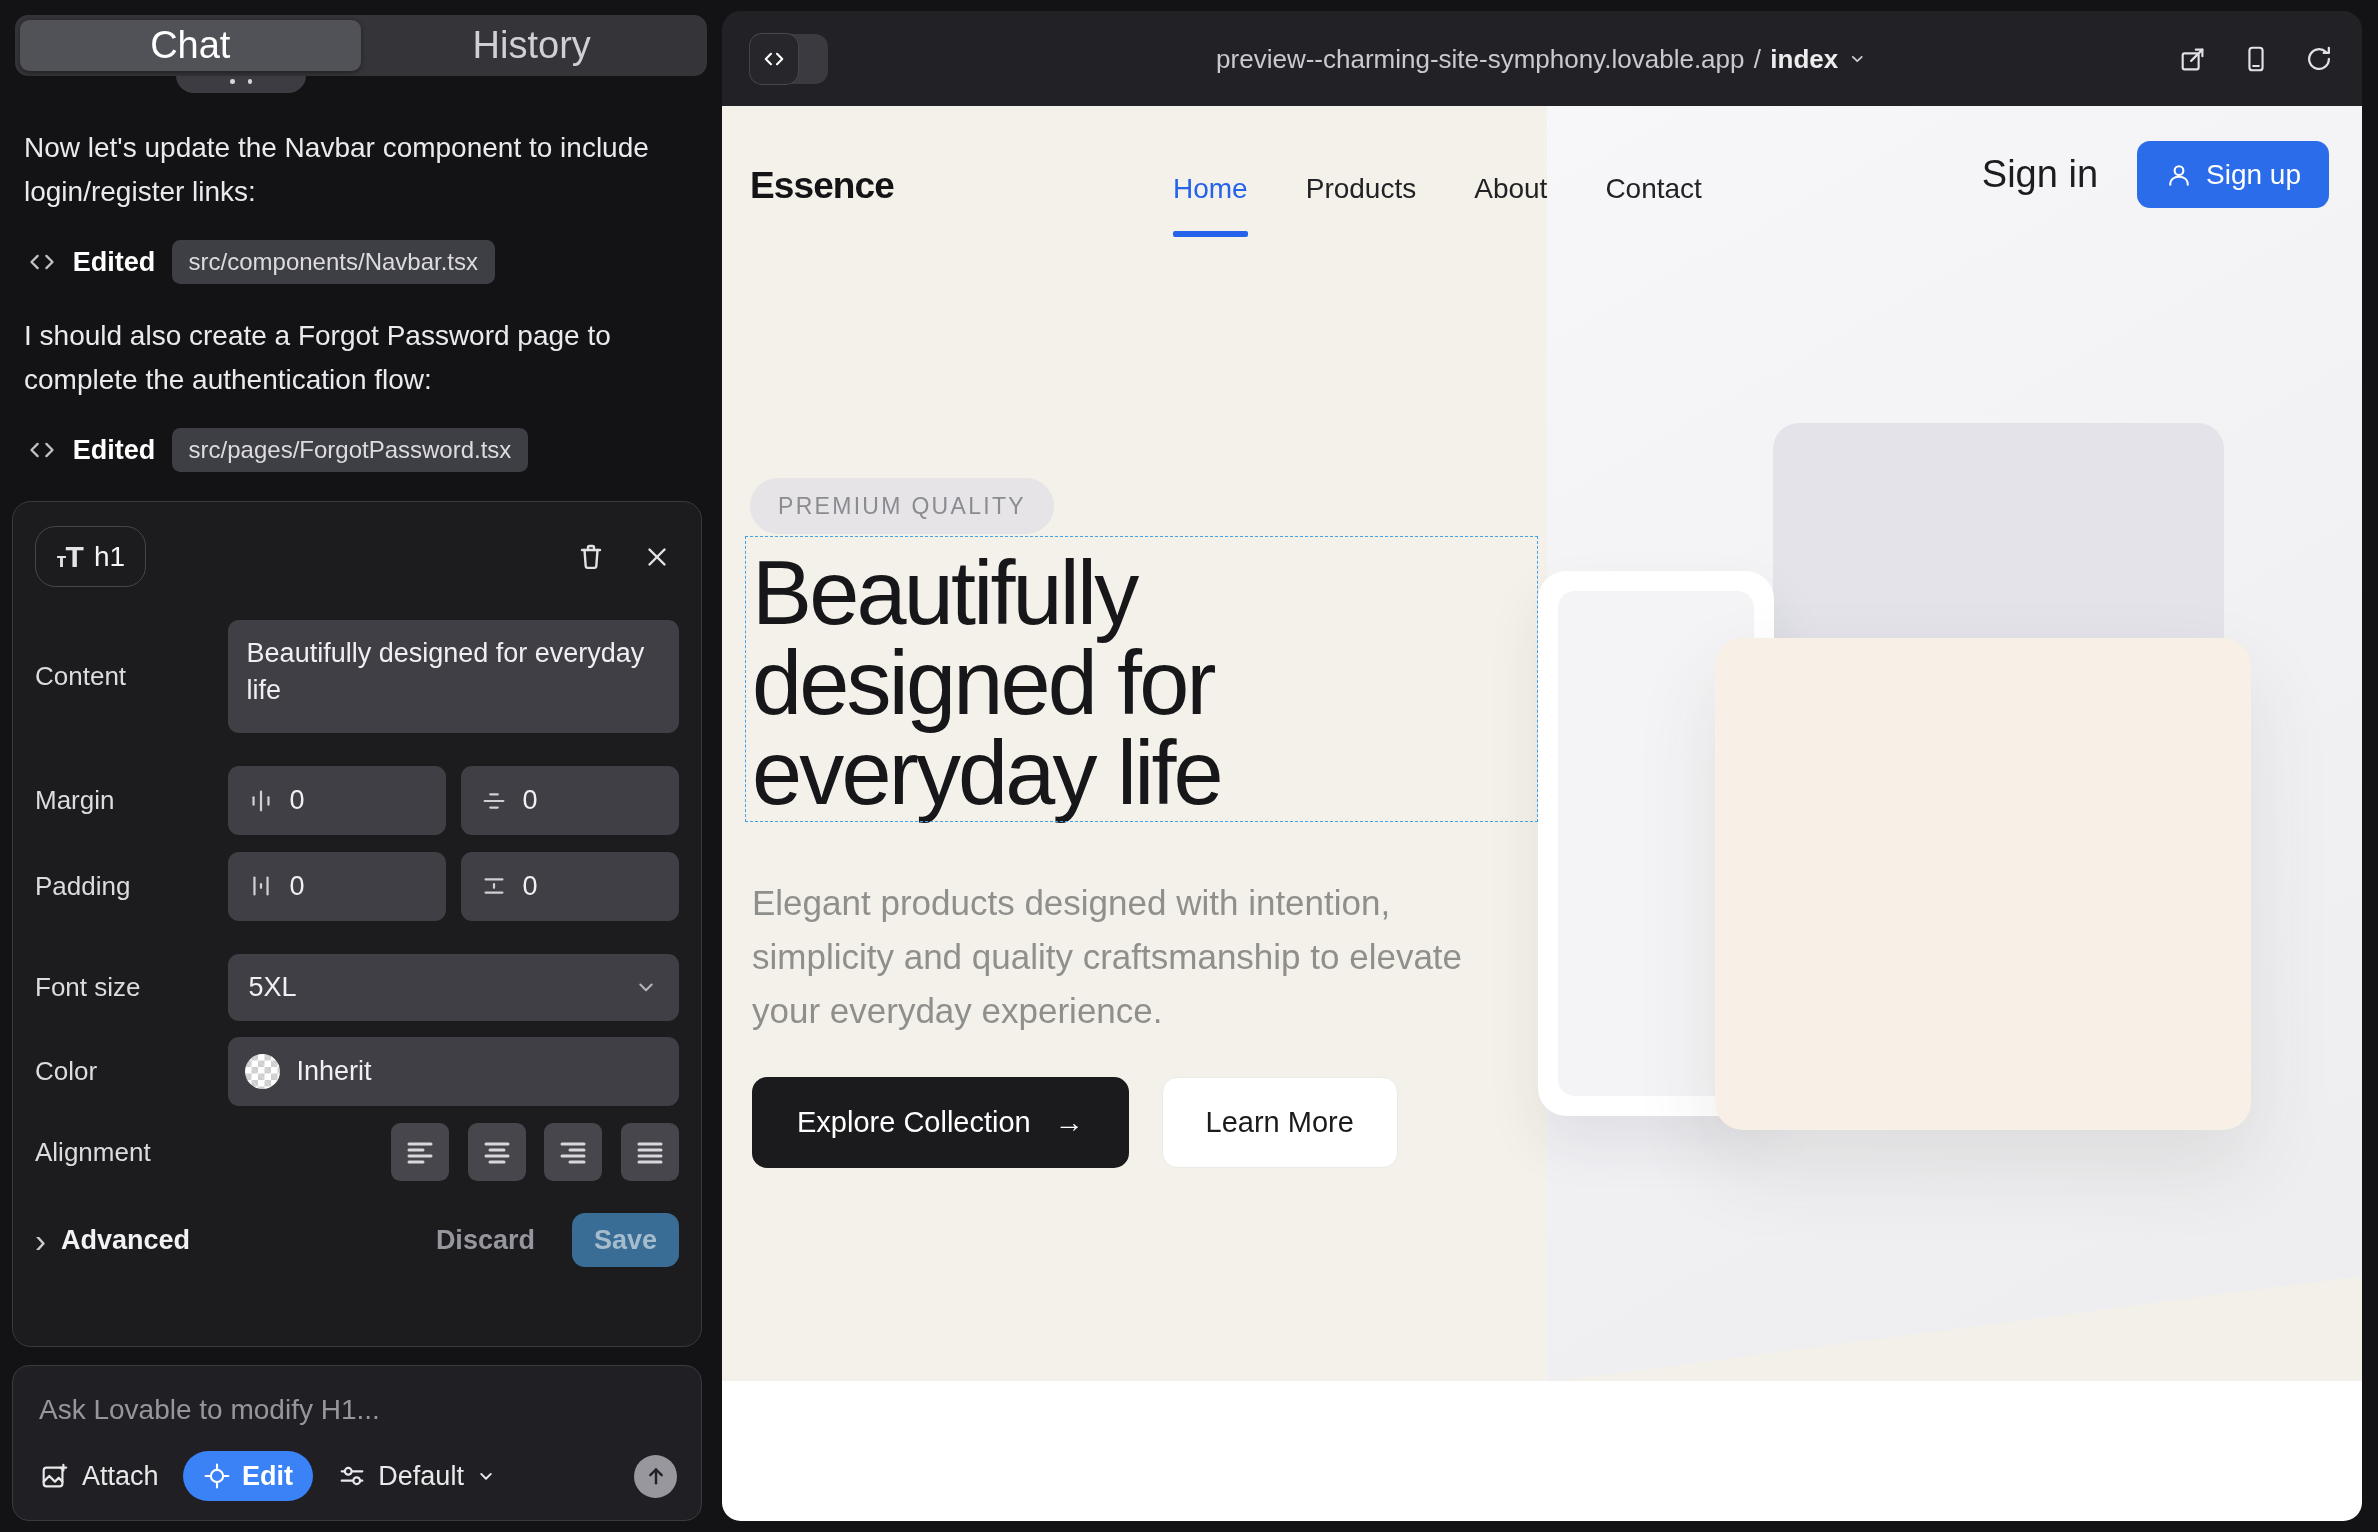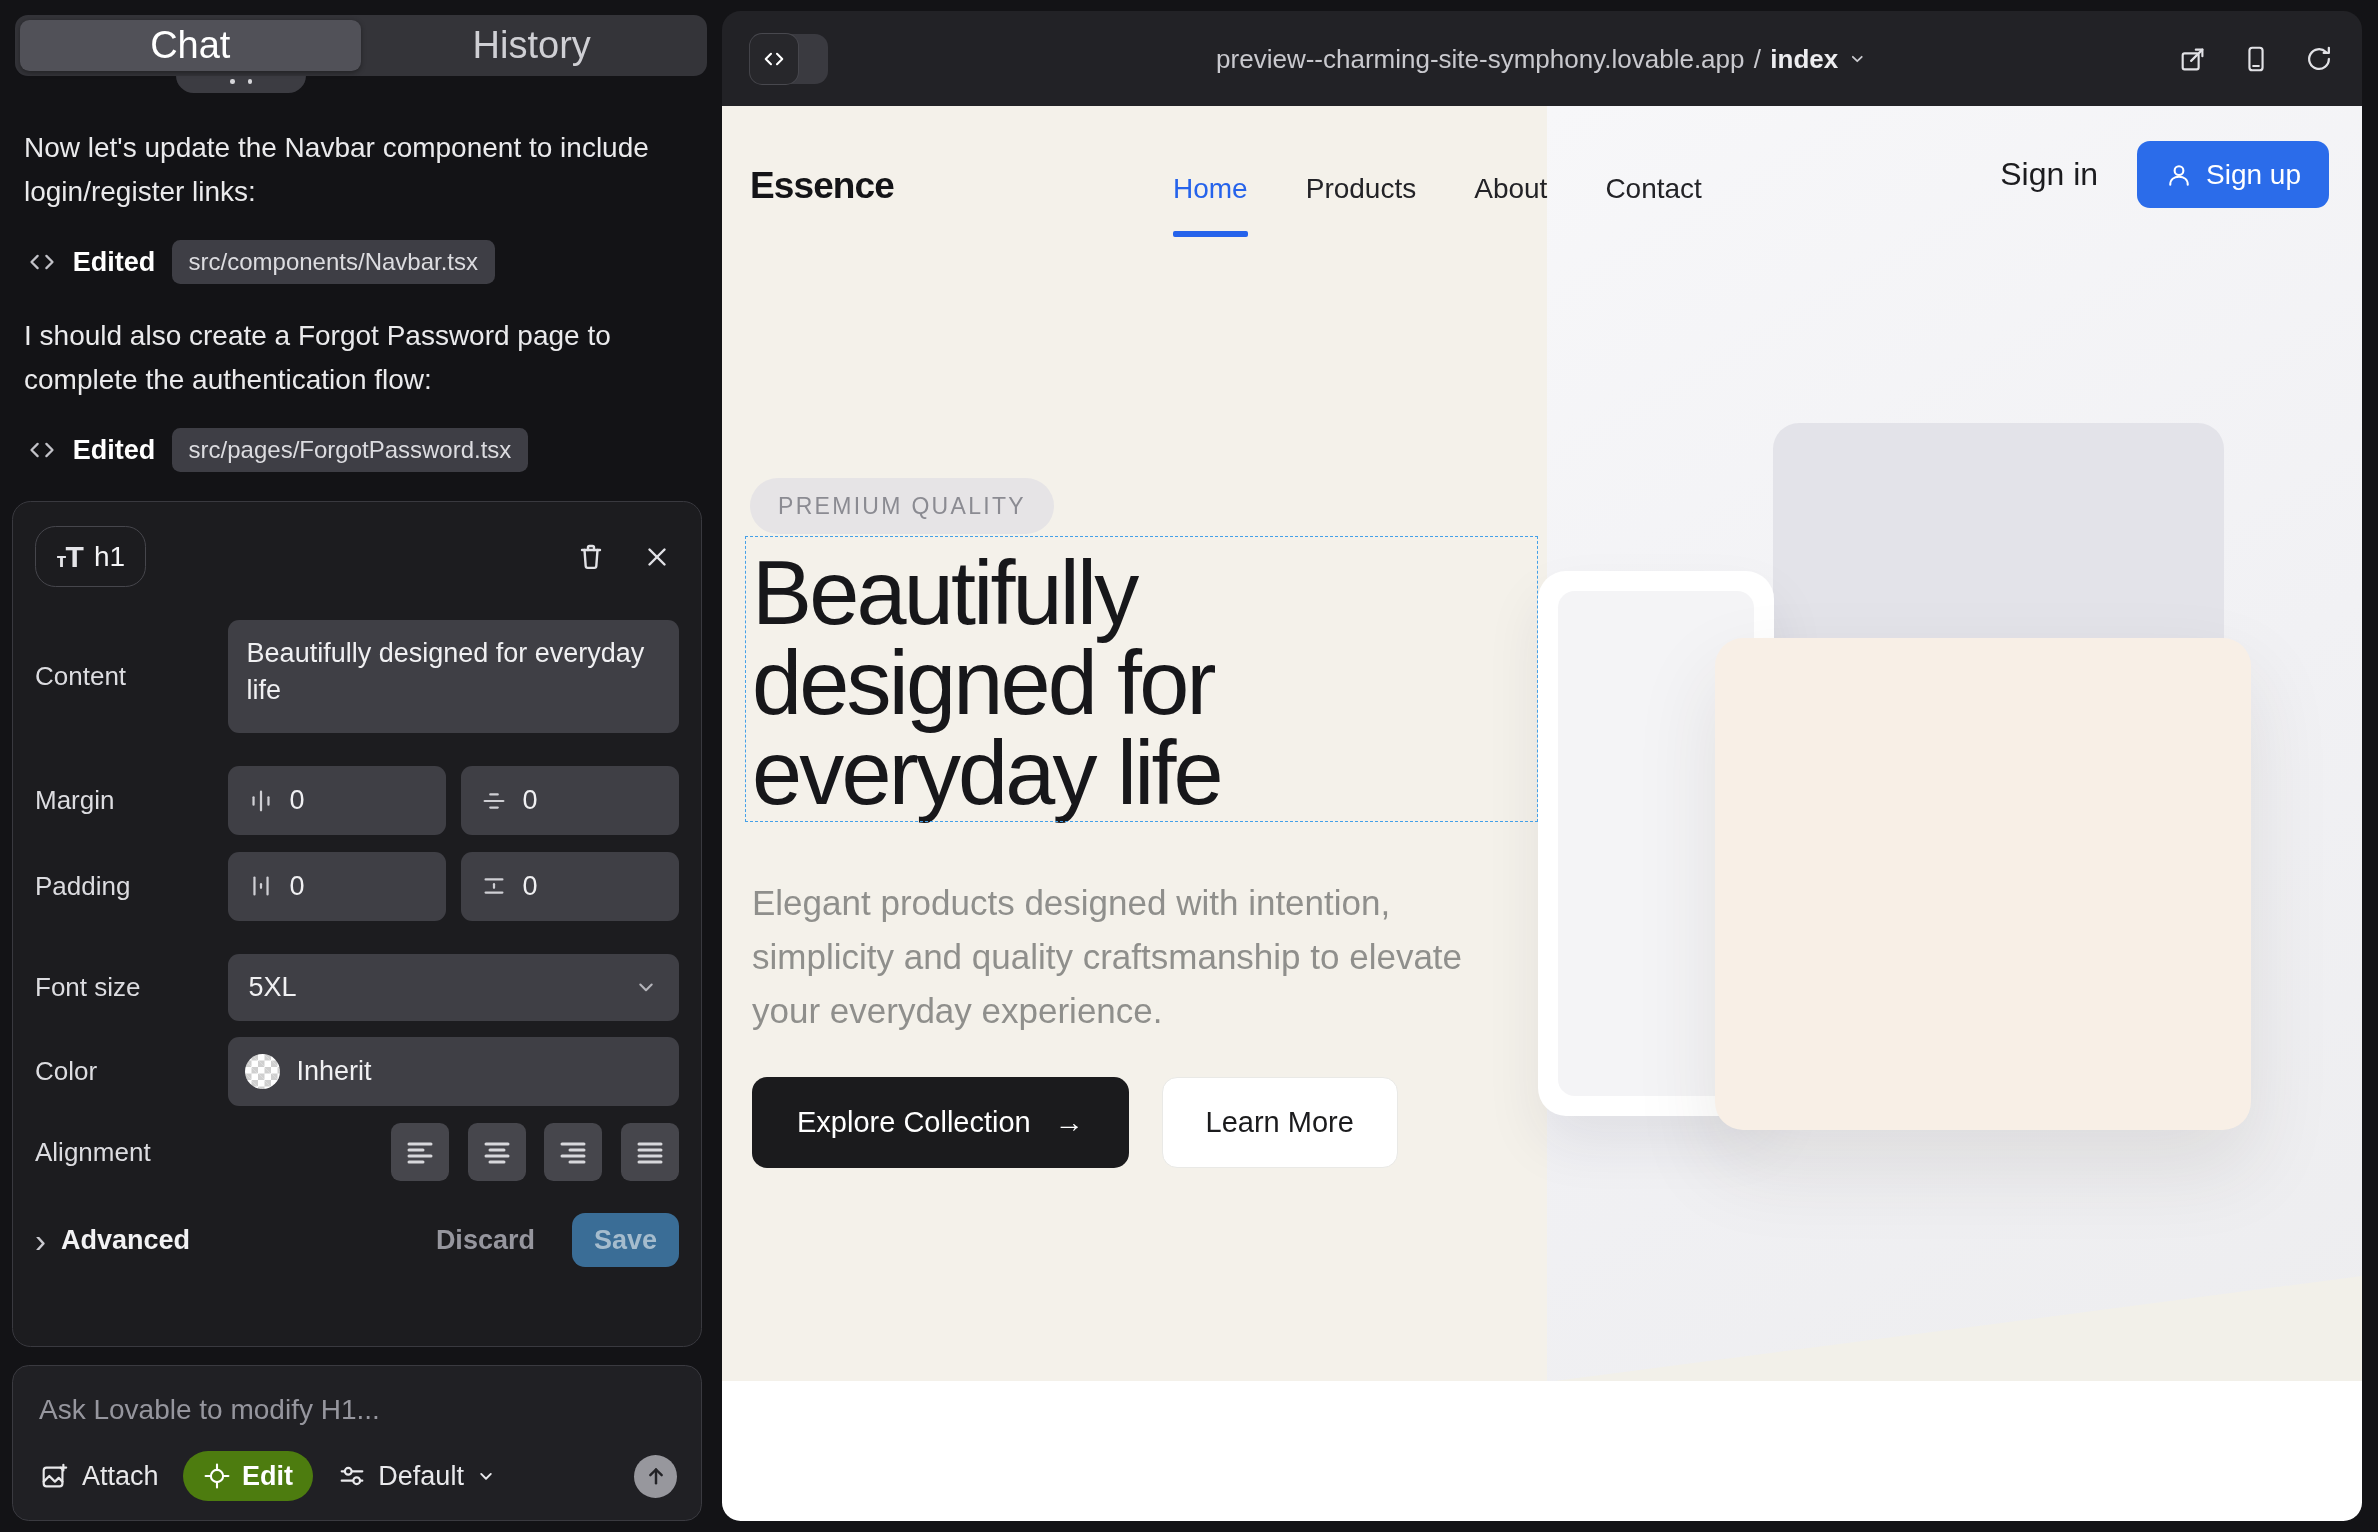--- a/index.html
+++ b/index.html
@@ -73,21 +73,21 @@
   .save-btn { background:#3a6d96; color:#a5bccd; font-size:27px; font-weight:bold;
     border-radius:13px; height:54px; padding:0 22px; display:flex; align-items:center; cursor:pointer; }
 
   
   .prompt { position:absolute; left:12px; top:1365px; width:690px; height:156px;
     background:#202024; border:1.9px solid #3a3a40; border-radius:16.7px; padding:28px 26px; }
   .prompt-placeholder { font-size:28px; color:#96969e; }
   .prompt-toolbar { position:absolute; left:26px; right:24px; bottom:18.6px;
     display:flex; align-items:center; gap:24px; }
   .attach { display:flex; align-items:center; gap:13px; font-size:27px; color:#e8e8ea; cursor:pointer; }
-  .edit-pill { display:flex; align-items:center; gap:11px; background:#4d7c0f; color:#fff;
+  .edit-pill { display:flex; align-items:center; gap:11px; background:#3b82f6; color:#fff;
     height:50px; border-radius:25px; padding:0 20.4px; font-size:27px; font-weight:bold; cursor:pointer; }
   .default-ctl { display:flex; align-items:center; gap:11px; font-size:27px; color:#e9e9ec; cursor:pointer; }
   .send-btn { margin-left:auto; width:43px; height:43px; border-radius:50%; background:#97979d;
     display:flex; align-items:center; justify-content:center; color:#222226; cursor:pointer; }
 
   
   .browser { position:absolute; left:722px; top:11px; width:1640px; height:1510px;
     background:#222226; border-radius:18.6px; overflow:hidden; }
   .chrome { position:relative; height:95px; display:flex; align-items:center; padding:0 28px; }
   .code-toggle { width:78px; height:50px; background:#3a3a40; border-radius:13px;
@@ -111,21 +111,21 @@
   
   .site-nav { position:absolute; left:0; top:0; width:100%; height:158px; }
   .logo { position:absolute; left:28px; top:59px; font-size:37px; font-weight:bold;
     letter-spacing:-0.9px; color:#141417; }
   .nav-links { position:absolute; left:451px; top:67px; display:flex; gap:58px; font-size:28px; color:#232327; }
   .nav-link { cursor:pointer; position:relative; }
   .nav-link.active { color:#2563eb; }
   .nav-link.active::after { content:""; position:absolute; left:0; top:58px; width:100%; height:5.6px;
     background:#2563eb; border-radius:1.9px; }
   .nav-right { position:absolute; right:33px; top:35px; display:flex; align-items:center; gap:39px; }
-  .signin { font-size:32px; color:#1c1c1f; cursor:pointer; }
+  .signin { font-size:38px; color:#1c1c1f; cursor:pointer; }
   .signup-btn { display:flex; align-items:center; gap:13px; background:#2b6cea; color:#fff;
     height:67px; padding:0 28px; border-radius:13px; font-size:28px; cursor:pointer; }
 
   
   .badge { position:absolute; left:28px; top:372px; height:56px; padding:0 28px; border-radius:28px;
     background:#e6e4e6; color:#8b8b92; font-size:23px; letter-spacing:2.3px;
     display:flex; align-items:center; z-index:6; }
   .selection-box { position:absolute; left:23px; top:430px; width:793px; height:286px;
     border:1.9px dashed #44a0e8; z-index:6; }
   .hero-h1 { position:absolute; left:30px; top:442px; font-size:90px; line-height:90px;

